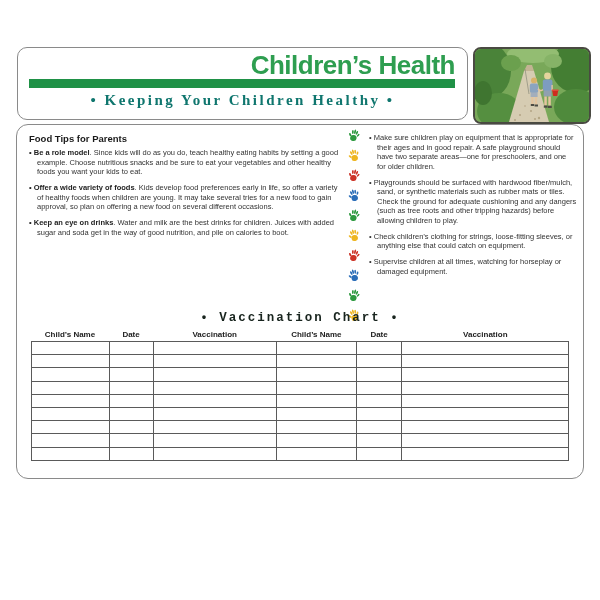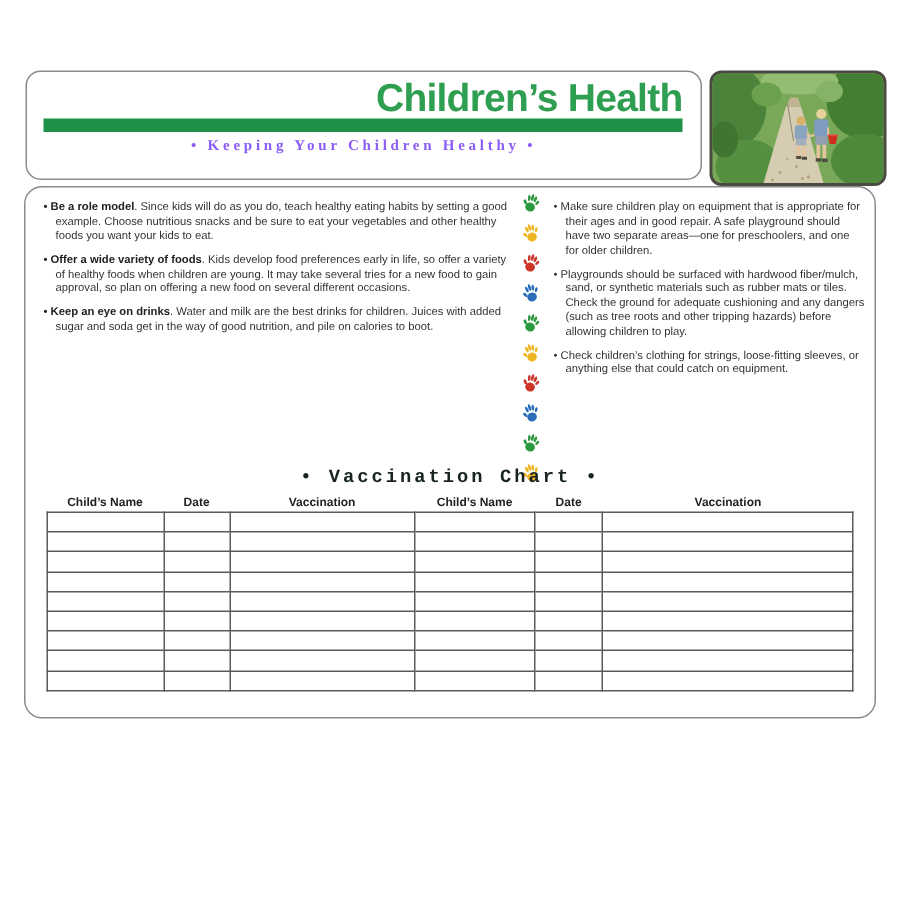--- a/index.html
+++ b/index.html
@@ -5,22 +5,22 @@
   html,body{margin:0;padding:0;background:#fff;}
   body{width:600px;height:600px;position:relative;font-family:"Liberation Sans",sans-serif;overflow:hidden;}
 
   
   .header-box{position:absolute;left:17px;top:47px;width:449px;height:71px;
     border:1.5px solid #8a8a8a;border-radius:10px;background:#fff;}
   .main-title{position:absolute;right:12px;top:2px;font-size:26px;font-weight:bold;
     letter-spacing:-0.5px;white-space:nowrap;text-align:center;}
   .green-bar{position:absolute;left:11px;right:12px;top:31px;height:9px;}
   .subtitle{position:absolute;left:0;right:0;top:44px;text-align:center;
-    font-family:"Liberation Serif",serif;font-weight:bold;font-size:10px;
-    letter-spacing:2.5px;color:#8b5cf6;white-space:nowrap;}
+    font-family:"Liberation Serif",serif;font-weight:bold;font-size:15px;
+    letter-spacing:2.5px;color:#0f766e;white-space:nowrap;}
 
   
   .photo{position:absolute;left:473px;top:47px;width:114px;height:73px;border-radius:8px;
     border:2px solid #4a4a42;overflow:hidden;background:#79a859;}
   .photo svg{display:block;width:100%;height:100%;}
 
   
   .main-box{position:absolute;left:16px;top:124px;width:566px;height:353px;
     border:1.5px solid #8a8a8a;border-radius:12px;background:#fff;}
 
@@ -104,20 +104,21 @@
         <rect x="76.4" y="36" width="1.4" height="5.5" fill="#e3c49f"></rect>
         <path d="M77.2 41.5 h6 l-1 5.5 h-4 z" fill="#cf2b1f"></path>
         <rect x="76.6" y="40.6" width="7.2" height="1.3" rx="0.6" fill="#e04a3a"></rect>
       </g>
     </svg>
   </div>
 
   <div class="main-box">
 
     <div class="col-left">
+      <div class="sec-heading">Food Tips for Parents</div>
       <div id="food-tips-list">
           <div class="bullet"><b>• </b><b>Be a role model</b><span>. Since kids will do as you do, teach healthy eating habits by setting a good example. Choose nutritious snacks and be sure to eat your vegetables and other healthy foods you want your kids to eat.</span></div>
           <div class="bullet"><b>• </b><b>Offer a wide variety of foods</b><span>. Kids develop food preferences early in life, so offer a variety of healthy foods when children are young. It may take several tries for a new food to gain approval, so plan on offering a new food on several different occasions.</span></div>
           <div class="bullet"><b>• </b><b>Keep an eye on drinks</b><span>. Water and milk are the best drinks for children. Juices with added sugar and soda get in the way of good nutrition, and pile on calories to boot.</span></div>
         </div>
     </div>
 
     <div class="handprints" id="handprints">
         <span class="hp tilt-r">
           <svg viewBox="0 0 24 26" width="14" height="15">
@@ -239,20 +240,21 @@
             </g>
           </svg>
         </span>
       </div>
 
     <div class="col-right">
       <div id="playground-list">
           <div class="bullet"><span>• </span><span>Make sure children play on equipment that is appropriate for their ages and in good repair. A safe playground should have two separate areas—one for preschoolers, and one for older children.</span></div>
           <div class="bullet"><span>• </span><span>Playgrounds should be surfaced with hardwood fiber/mulch, sand, or synthetic materials such as rubber mats or tiles. Check the ground for adequate cushioning and any dangers (such as tree roots and other tripping hazards) before allowing children to play.</span></div>
           <div class="bullet"><span>• </span><span>Check children’s clothing for strings, loose-fitting sleeves, or anything else that could catch on equipment.</span></div>
+          <div class="bullet"><span>• </span><span>Supervise children at all times, watching for horseplay or damaged equipment.</span></div>
         </div>
     </div>
 
     <div class="vax">
       <div class="vax-heading">• Vaccination Chart •</div>
       <div class="vax-headers" id="vax-headers">
           <span style="width: 14.5%;">Child’s Name</span>
           <span style="width: 8.2%;">Date</span>
           <span style="width: 22.9%;">Vaccination</span>
           <span style="width: 14.9%;">Child’s Name</span>

